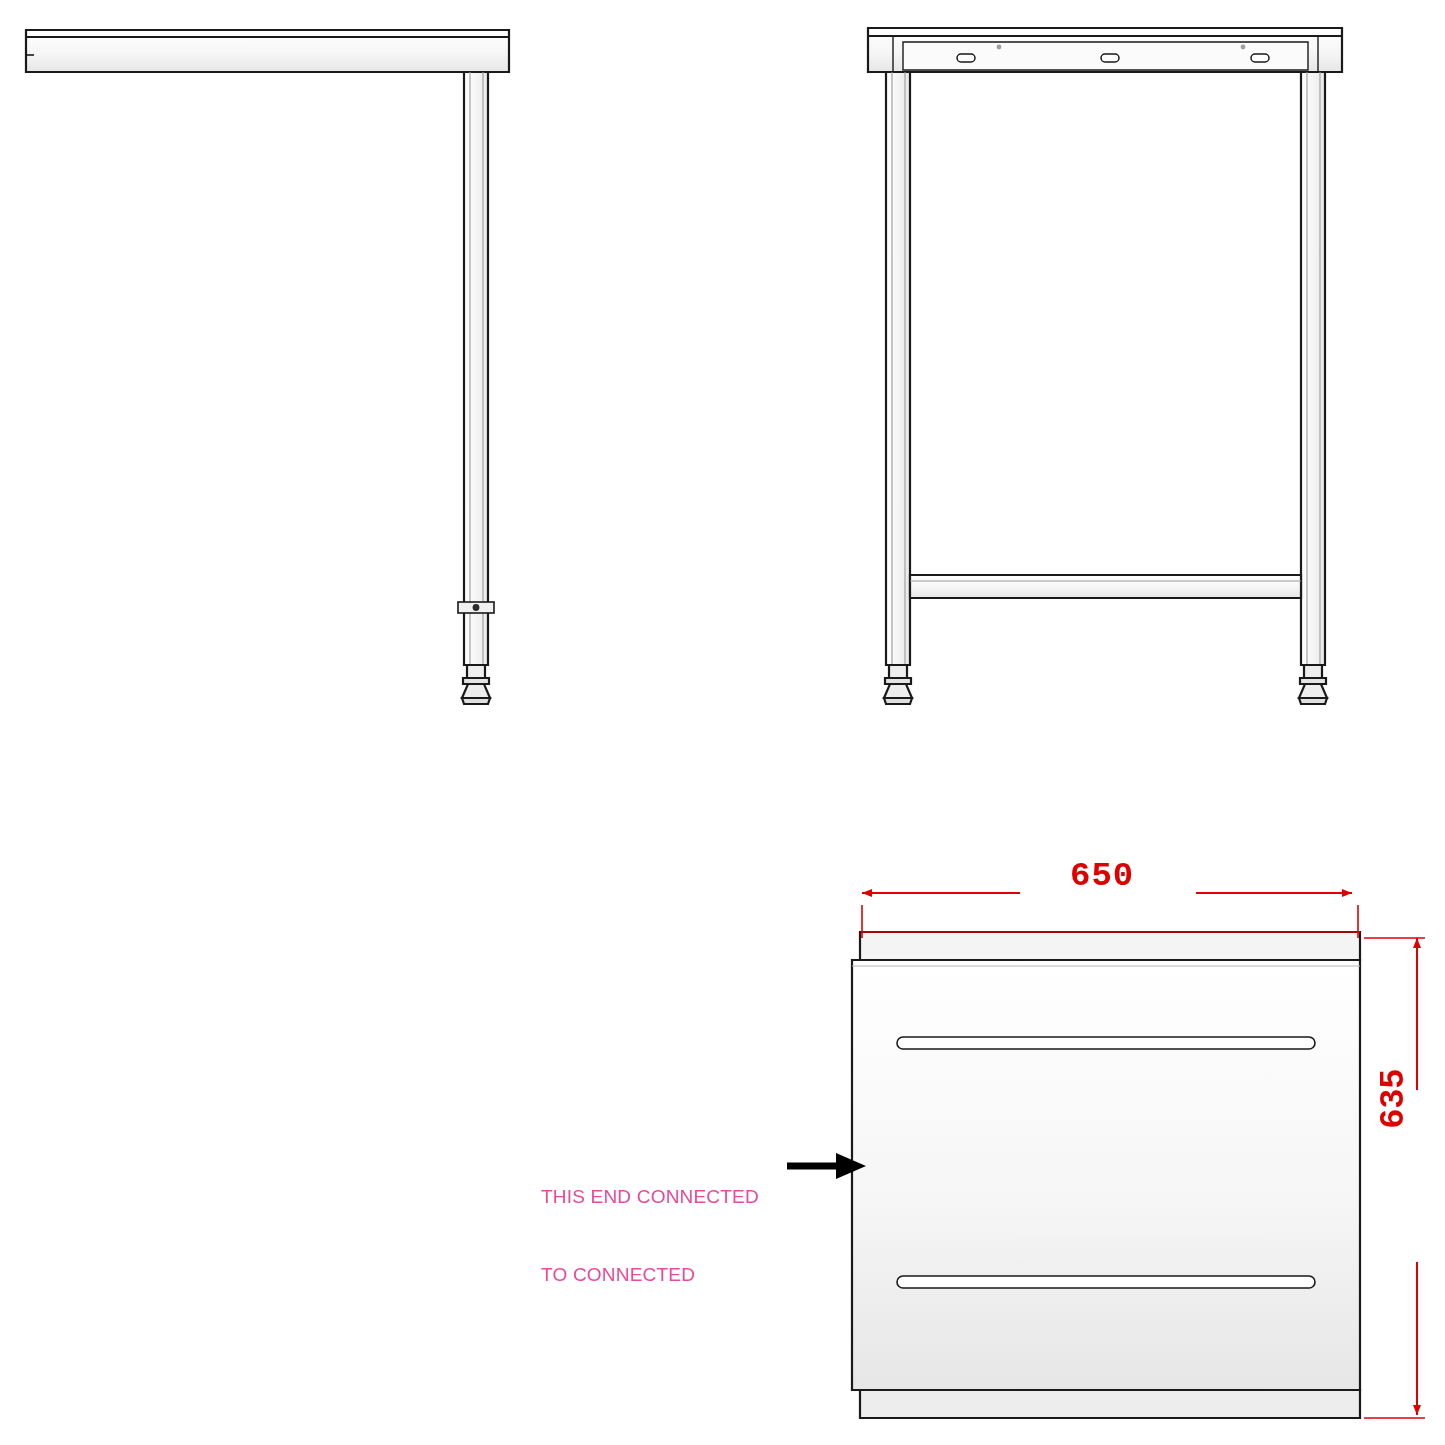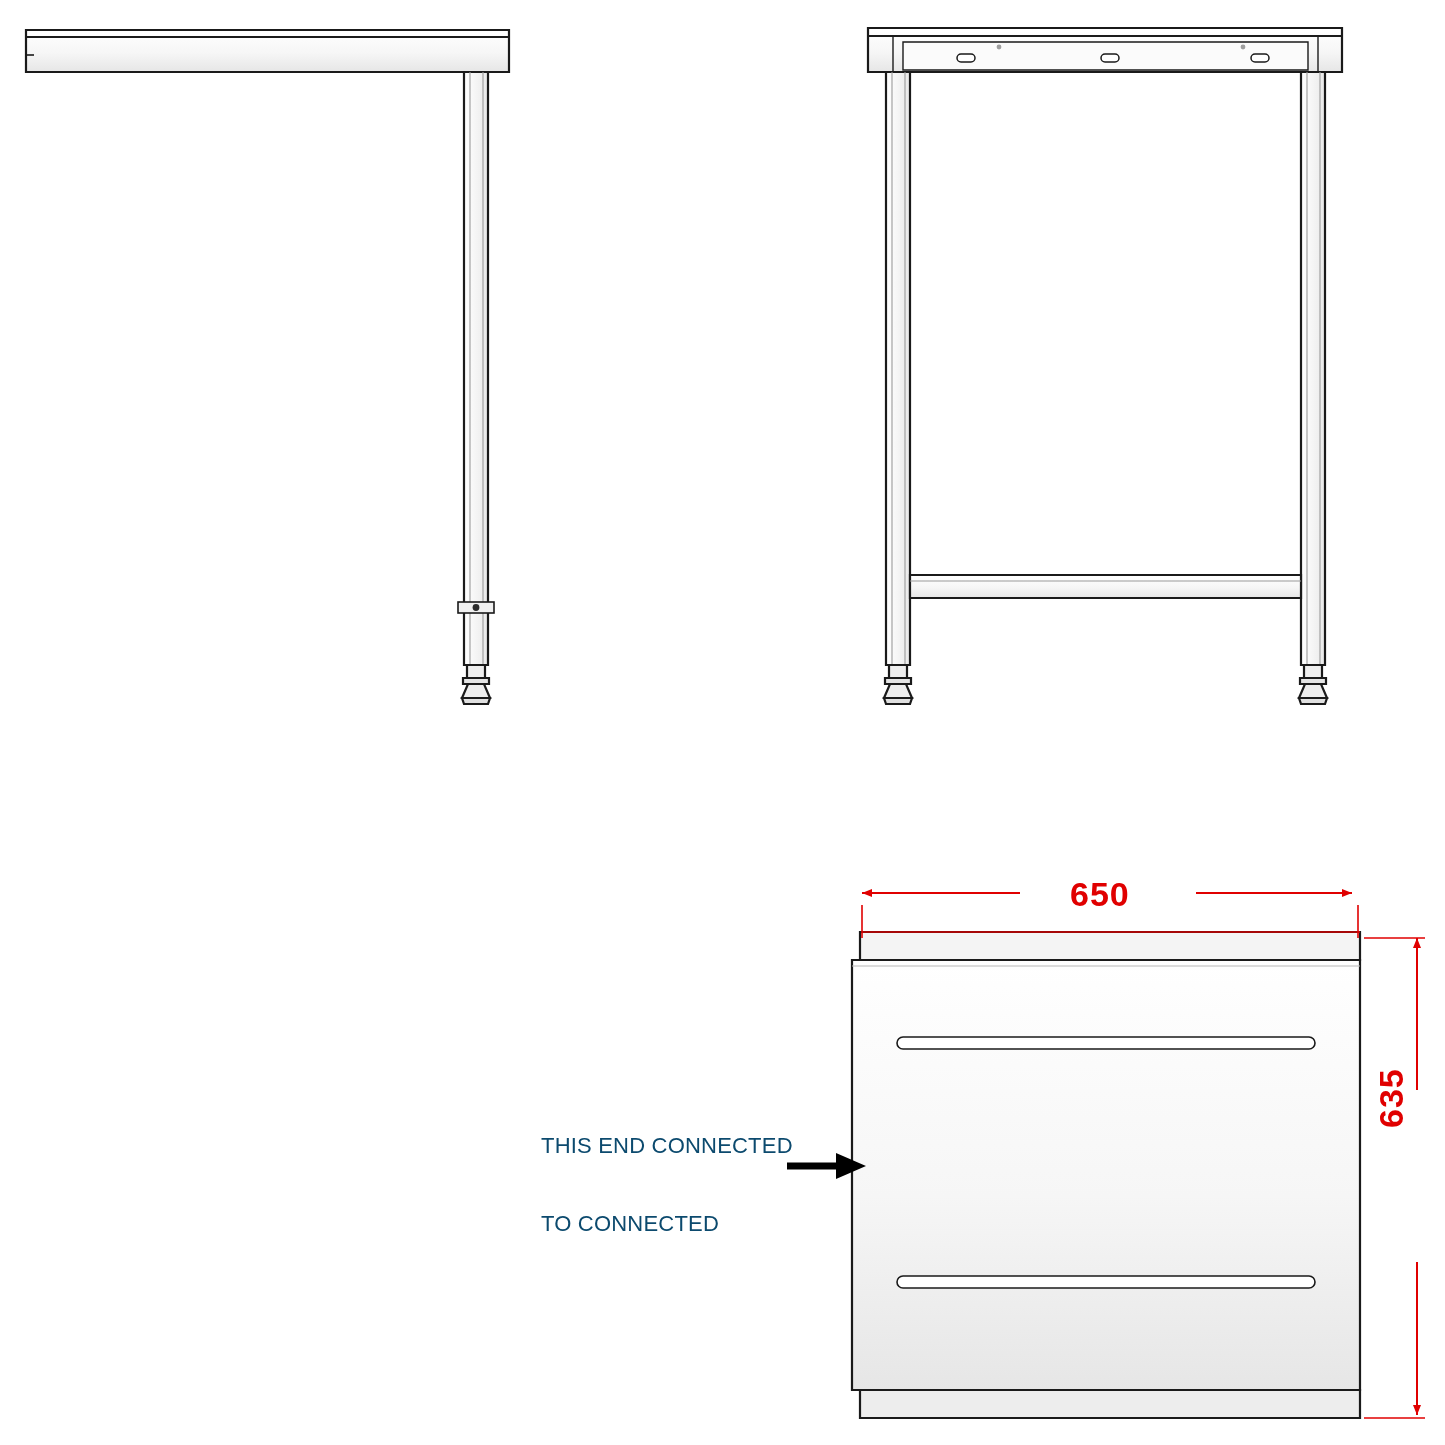--- a/index.html
+++ b/index.html
@@ -20,34 +20,35 @@
     width: 1445px;
     height: 1445px;
   }
   .anno {
     position: absolute;
     font-family: "Liberation Sans", sans-serif;
     white-space: pre;
   }
   #note-text {
     left: 541px;
-    top: 1081px;
+    top: 1132px;
     width: 240px;
-    font-size: 22px;
+    font-size: 19px;
     line-height: 26px;
-    color: #0c4a6e;
+    color: #ec4899;
     letter-spacing: 0.2px;
   }
   #dim-width-label {
     left: 1070px;
-    top: 875px;
+    top: 857px;
     font-size: 34px;
     color: #e00000;
     font-weight: bold;
     letter-spacing: 1px;
+    font-family: Liberation Mono, monospace;
   }
   #dim-height-label {
     left: 1372px;
     top: 1128px;
     font-size: 34px;
     color: #e00000;
     font-weight: bold;
     letter-spacing: 1px;
     transform: rotate(-90deg);
     transform-origin: left top;

